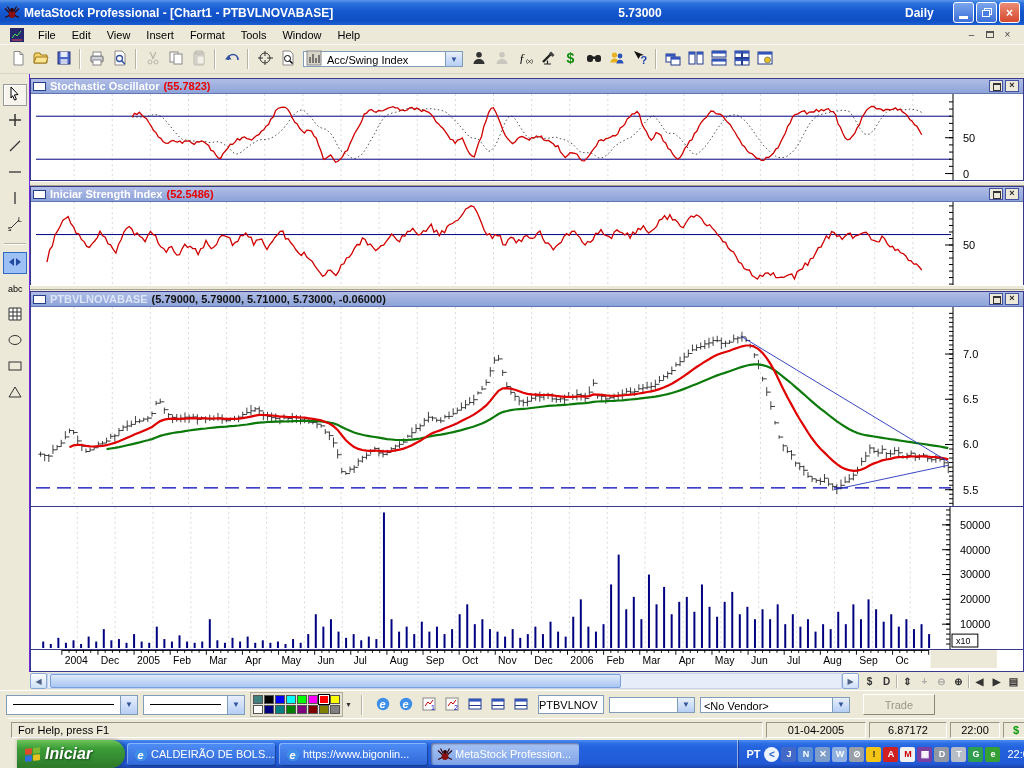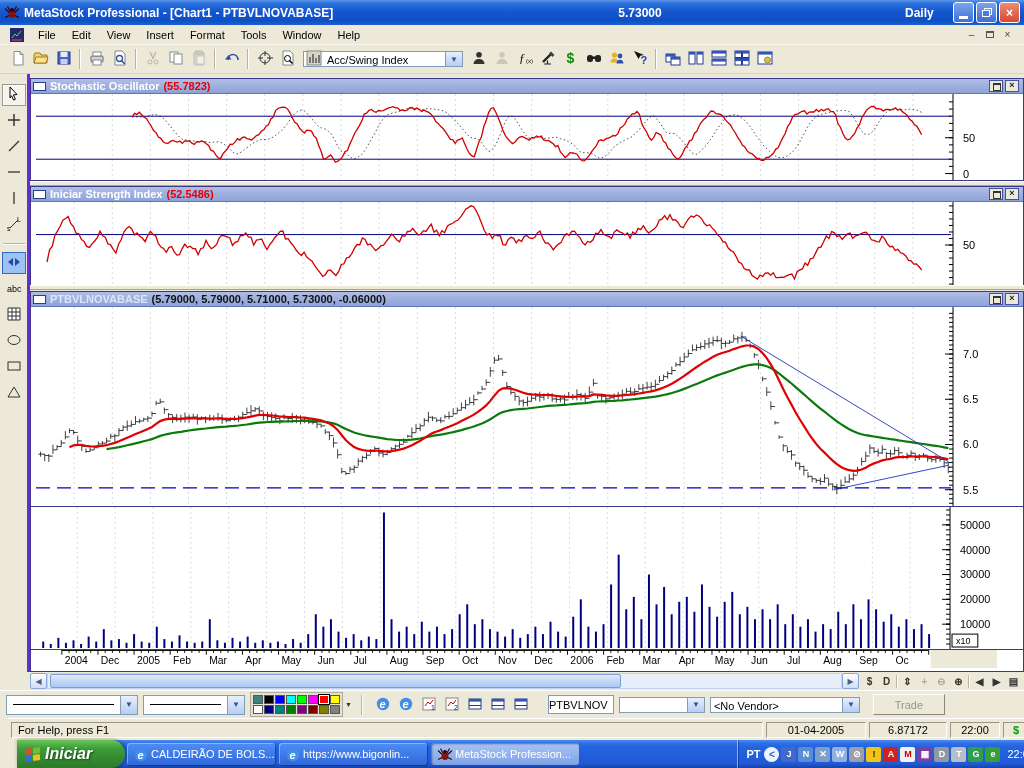--- a/index.html
+++ b/index.html
@@ -42,21 +42,21 @@
   .tsep{width:2px;height:20px;border-left:1px solid #b8b4a4;border-right:1px solid #fff;margin:0 4px;flex:0 0 auto;}
   .combo{display:flex;height:16px;border:1px solid #7f9db9;background:#fff;align-items:flex-end;flex:0 0 auto;}
   .combo .cicon{width:16px;height:16px;margin:0 2px;}
   .combo .cval{padding:0 3px;white-space:nowrap;overflow:hidden;}
   .cbtn{width:17px;height:100%;background:linear-gradient(#e8effc,#b6cef4);border-left:1px solid #7f9db9;
     display:flex;align-items:center;justify-content:center;color:#33549a;font-size:8px;flex:0 0 auto;}
   #ind-combo{width:160px;margin:0 4px;}
 
   
   .workspace{position:absolute;top:74px;left:0;width:1024px;height:598px;background:#ece9d8;}
-  .palette{position:absolute;left:0;top:0;width:30px;height:100%;border-right:3px solid #6d28d9;
+  .palette{position:absolute;left:0;top:0;width:30px;height:100%;border-right:1px solid #6d28d9;
     display:flex;flex-direction:column;align-items:center;padding-top:10px;gap:4px;}
   .ptool{width:24px;height:22px;display:flex;align-items:center;justify-content:center;}
   .ptool.selected{border:1px solid #999;background:#f6f4ec;box-shadow:inset 1px 1px 0 #fff;}
   .ptool.active{background:#9ec1f5;border:1px solid #316ac5;}
   .psep{width:22px;height:2px;border-top:1px solid #b8b4a4;border-bottom:1px solid #fff;margin:3px 0;}
 
   .panel{position:absolute;left:30px;width:994px;background:#fff;border:1px solid #39398c;}
   .phead{height:15px;background:linear-gradient(180deg,#b0bde6,#8da3d8);display:flex;align-items:center;
     font-weight:bold;font-size:11px;color:#fff;gap:4px;padding:0 2px;border-bottom:1px solid #6374b2;}
   .ph-restore{width:13px;height:9px;background:#fff;border:1px solid #27408b;flex:0 0 auto;}
@@ -90,21 +90,21 @@
   .toolrow2{position:absolute;top:690px;left:0;width:1024px;height:28px;background:#ece9d8;display:flex;
     align-items:center;padding:0 6px;gap:5px;border-top:1px solid #fff;}
   .linecombo{display:flex;height:20px;border:1px solid #7f9db9;background:#fff;align-items:center;}
   .linesample{height:0;border-top:1px solid #000;margin:0 6px;}
   .cpal{display:grid;grid-template-columns:repeat(8,10px);grid-auto-rows:9px;gap:1px;padding:2px;
     border:1px solid #b0ac9c;background:#e4e1d2;}
   .swatch{width:10px;height:9px;border:1px solid #555;}
   .swatch.sel{border:1px solid #fff;box-shadow:0 0 0 1px #000;}
   .palarrow{font-size:7px;color:#333;margin-left:2px;}
   .symbox{width:66px;height:19px;background:#fff;border:1px solid #7f9db9;padding:0 0;display:flex;
-    align-items:center;overflow:hidden;white-space:nowrap;margin-left:10px;}
+    align-items:center;overflow:hidden;white-space:nowrap;}
   .tradebtn{width:72px;height:21px;background:#ece9d8;border:1px solid;border-color:#fff #8a8778 #8a8778 #fff;
     color:#9a9686;display:flex;align-items:center;justify-content:center;margin-left:8px;}
 
   
   .statusbar{position:absolute;top:718px;left:8px;width:1024px;height:22px;background:#ece9d8;display:flex;
     align-items:center;gap:3px;padding:2px 3px;border-top:1px solid #fff;}
   .scell{height:16px;border:1px solid;border-color:#9a9686 #fff #fff #9a9686;display:flex;align-items:center;
     padding:0 6px;white-space:nowrap;}
   .scell.main{flex:1;}
   .dollar{color:#0a9a0a;font-weight:bold;}

